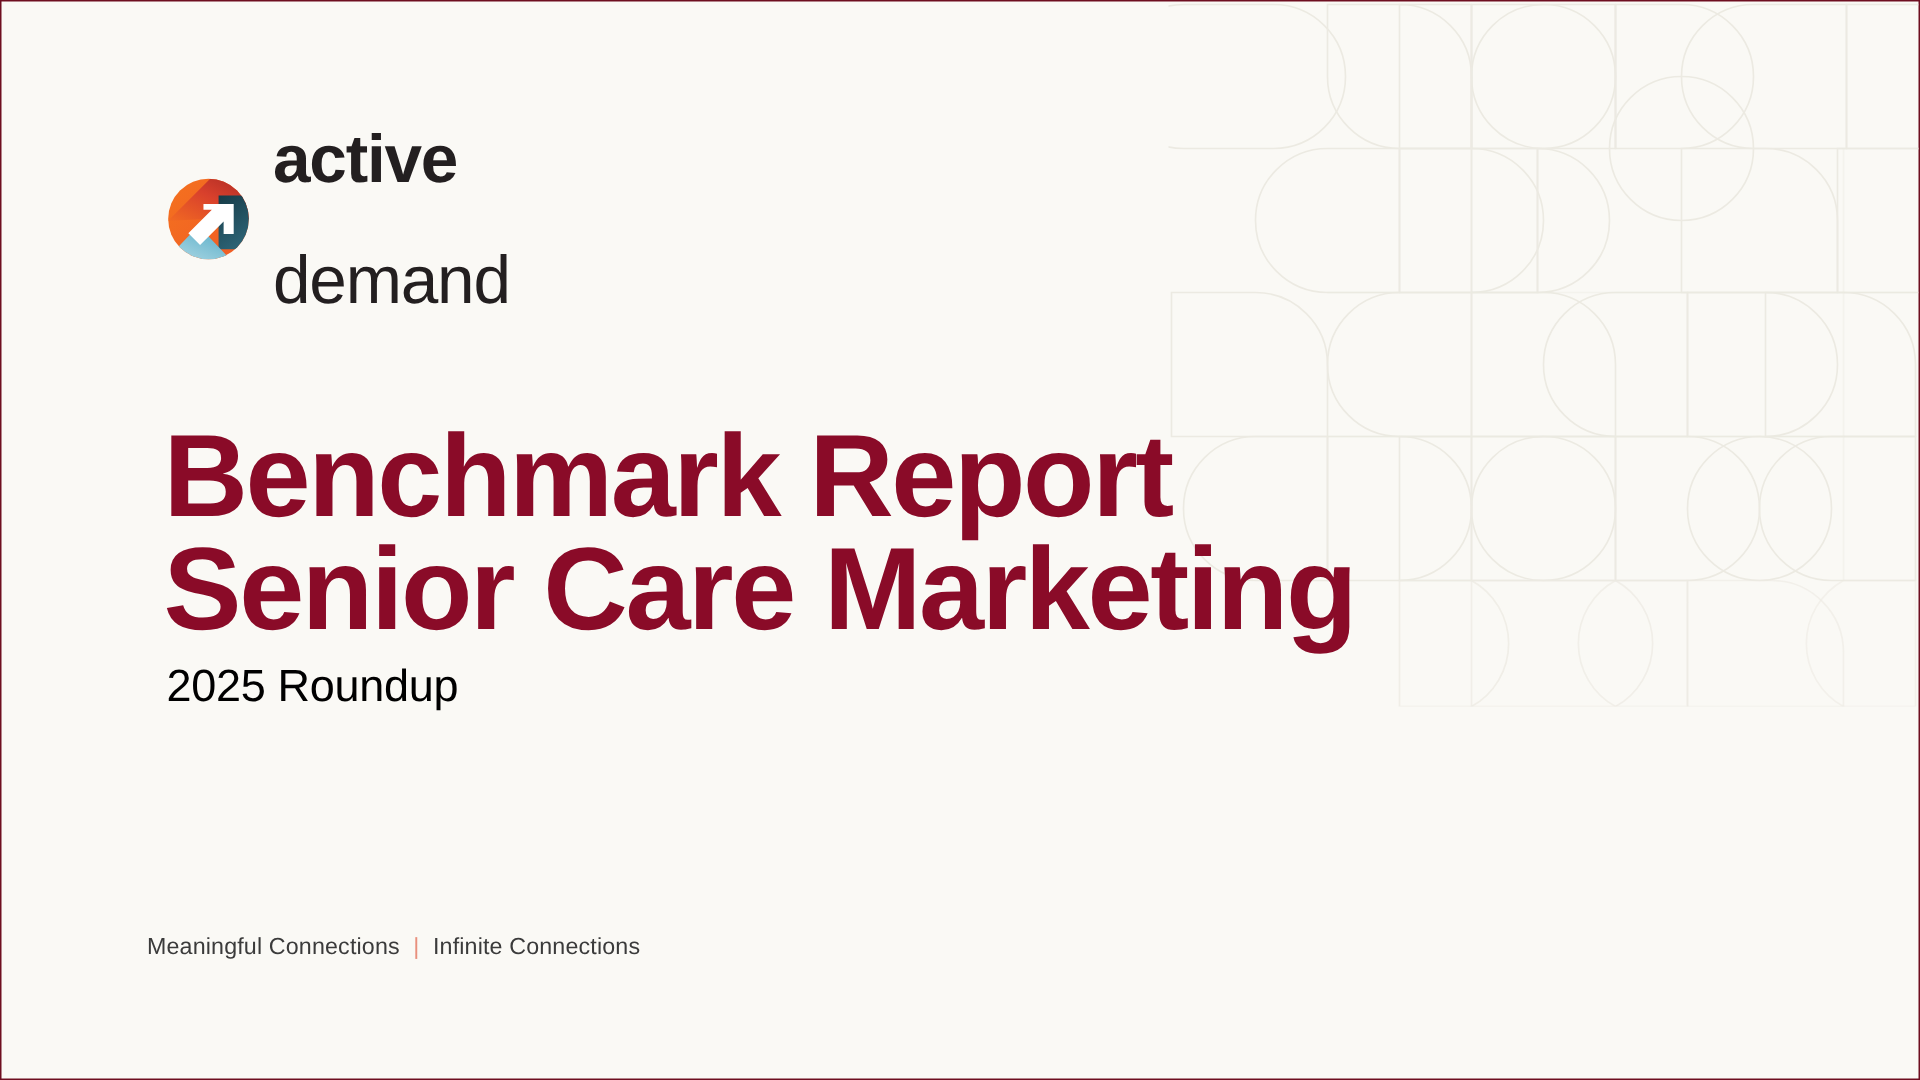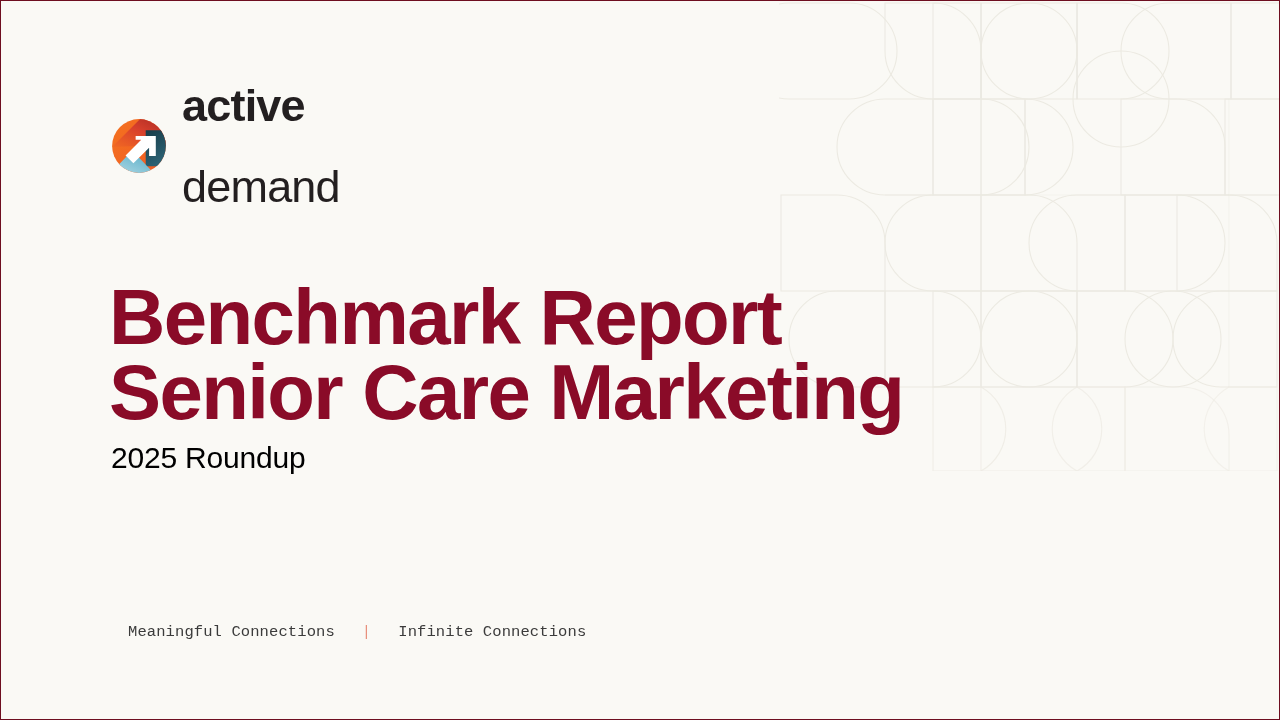--- a/index.html
+++ b/index.html
@@ -97,31 +97,30 @@
     font-size: 30px;
     font-weight: 400;
     letter-spacing: -0.2px;
     color: #000000;
     z-index: 3;
   }
 
   
   #footer-tagline {
     position: absolute;
-    left: 127px;
+    left: 97px;
     top: 622px;
     font-size: 15.5px;
     font-weight: 400;
     letter-spacing: 0.1px;
     color: #3b3b3b;
     display: flex;
     align-items: center;
-    gap: 27px;
-    z-index: 3;
-    font-family: Liberation Mono, monospace;
+    gap: 9px;
+    z-index: 3;
   }
   #tagline-separator {
     color: #e8907d;
     font-weight: 400;
   }
 </style>
 </head>
 <body>
 
 <div id="slide">

